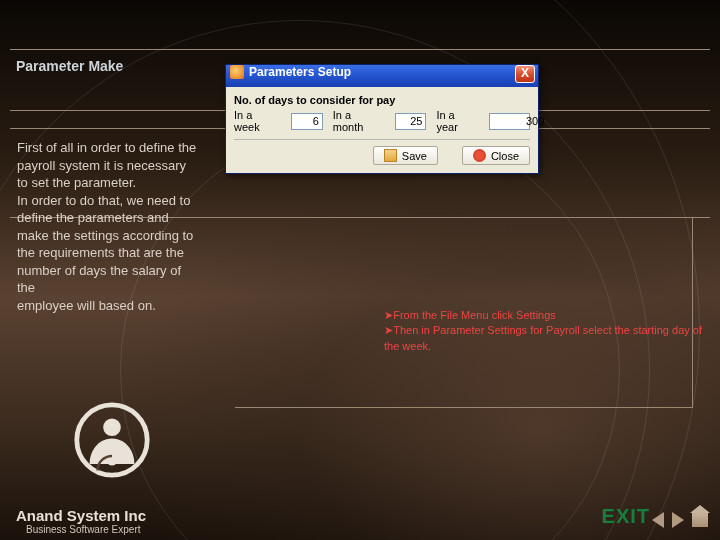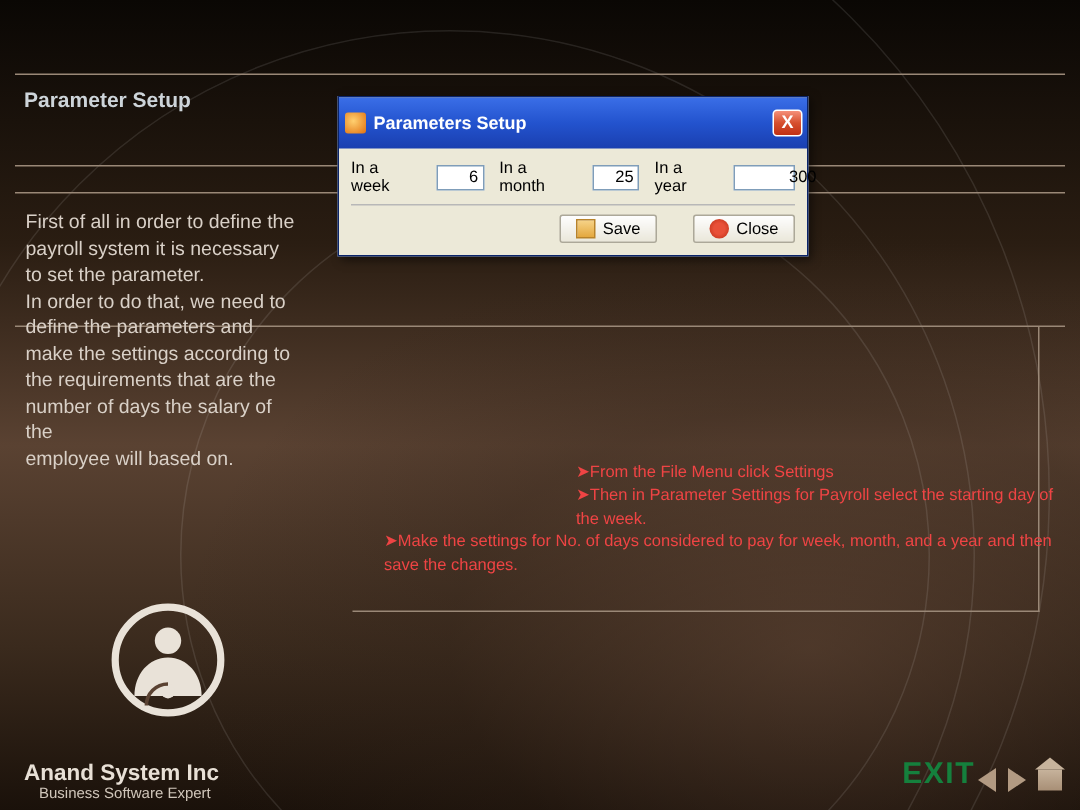--- a/index.html
+++ b/index.html
@@ -124,25 +124,24 @@
     left: 225px; top: 64px;
     width: 314px;
     background: #ece9d8;
     border: 1px solid #0a246a;
     box-shadow: 2px 2px 6px rgba(0,0,0,0.5);
     font-family: Tahoma, sans-serif;
     font-size: 11px;
     color: #000;
   }
   .modal-titlebar {
-    height: 34px;
+    height: 22px;
     background: linear-gradient(#3a6ee7, #2353ce 50%, #1a3fb0);
     color: #fff;
     display: flex;
-    align-items: center;
     padding: 0 3px 0 4px;
     font-weight: bold;
     font-size: 12px;
   }
   .modal-titlebar .app-icon {
     width: 14px; height: 14px;
     background: radial-gradient(circle at 40% 40%, #ffd070, #e07010);
     border-radius: 2px;
     margin-right: 5px;
   }
@@ -236,39 +235,42 @@
   .ic-close { background: radial-gradient(circle,#e85038 40%, #b82c12); border-radius: 50%; }
 </style>
 </head>
 <body>
 
 <div class="arc arc1"></div>
 <div class="arc arc2"></div>
 <div class="arc arc3"></div>
 
 <div class="panel-top">
-  <div class="title">Parameter Setup</div>
+  <div class="title">Parameter Make</div>
 </div>
 <div class="panel-band"></div>
 <div class="panel-lower"></div>
 
 <div class="left-text">
   <span>First of all in order to define the payroll system it is necessary to set the parameter.</span><br>
   <span>In order to do that, we need to define the parameters and make the settings according to the requirements that are the number of days the salary of the</span><br>
   <span>employee will based on.</span>
 </div>
 
 <div class="modal">
   <div class="modal-titlebar">
     <div class="app-icon"></div>
     <span>Parameters Setup</span>
     <div class="spacer"></div>
     <div class="modal-close">X</div>
   </div>
   <div class="modal-body">
+    <div class="row">
+      <span class="lbl" style="font-weight:bold">No. of days to consider for pay</span>
+    </div>
     <div class="row" style="gap:10px;">
       <span class="lbl">In a week</span>
       <div class="nbox">6</div>
       <span class="lbl">In a month</span>
       <div class="nbox">25</div>
       <span class="lbl">In a year</span>
       <div class="nbox wider">300</div>
     </div>
     <div class="sep"></div>
     <div class="btnrow">
@@ -284,23 +286,20 @@
   </div>
 </div>
 
 <div class="bullets">
   <span class="indent">
     <span>➤</span><span>From the File Menu click Settings</span>
   </span>
   <span class="indent">
     <span>➤</span><span>Then in Parameter Settings for Payroll select the starting day of the week.</span>
   </span>
-  <span class="full">
-    <span>➤</span><span>Make the settings for No. of days considered to pay for week, month, and a year and then save the changes.</span>
-  </span>
 </div>
 
 <svg class="logo" viewBox="0 0 100 100">
   <circle cx="50" cy="50" r="44" fill="none" stroke="#e9e2d8" stroke-width="6"></circle>
   <path d="M50 48 C 34 48 22 62 22 80 L78 80 C78 62 66 48 50 48 Z" fill="#e9e2d8"></path>
   <circle cx="50" cy="34" r="11" fill="#e9e2d8"></circle>
   <circle cx="50" cy="76" r="6" fill="#e9e2d8"></circle>
   <path d="M50 70 C40 70 32 78 32 88" fill="none" stroke="#5a4232" stroke-width="3"></path>
 </svg>
 

